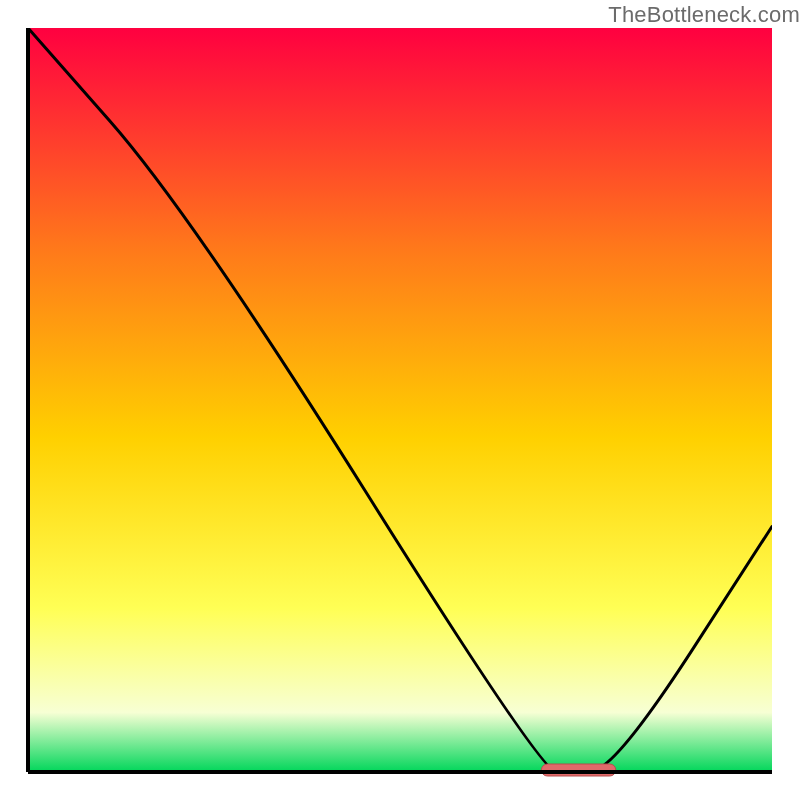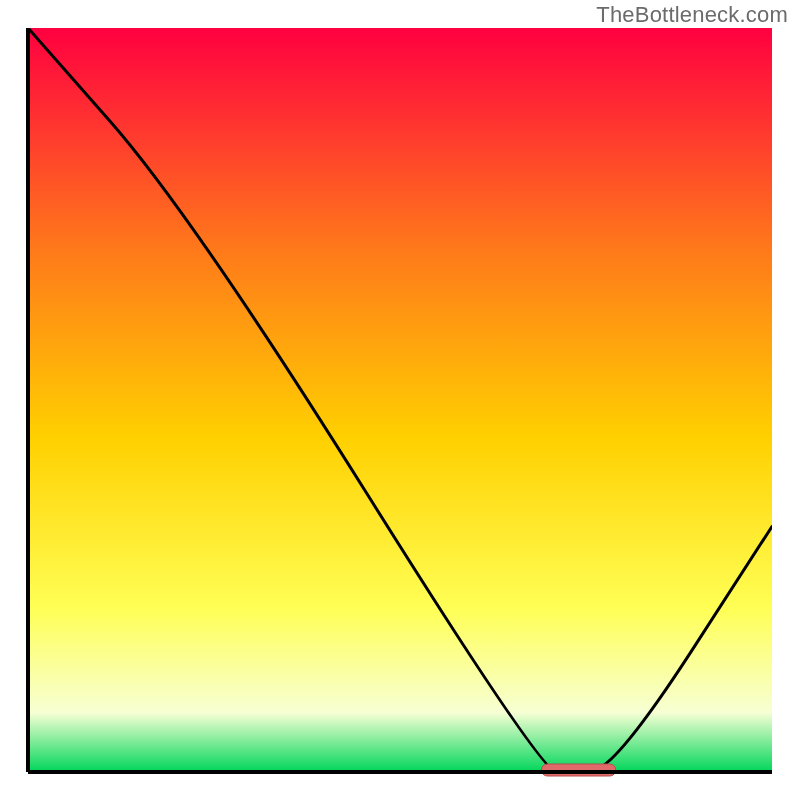--- a/index.html
+++ b/index.html
@@ -17,21 +17,21 @@
     height: 800px;
   }
   svg.chart {
     position: absolute;
     left: 0;
     top: 0;
   }
   .watermark {
     position: absolute;
     top: 2px;
-    right: 12px;
+    right: 0;
     color: #6b6b6b;
     font-size: 22px;
     font-weight: 400;
     letter-spacing: 0.2px;
     user-select: none;
   }
 </style>
 </head>
 <body>
 

